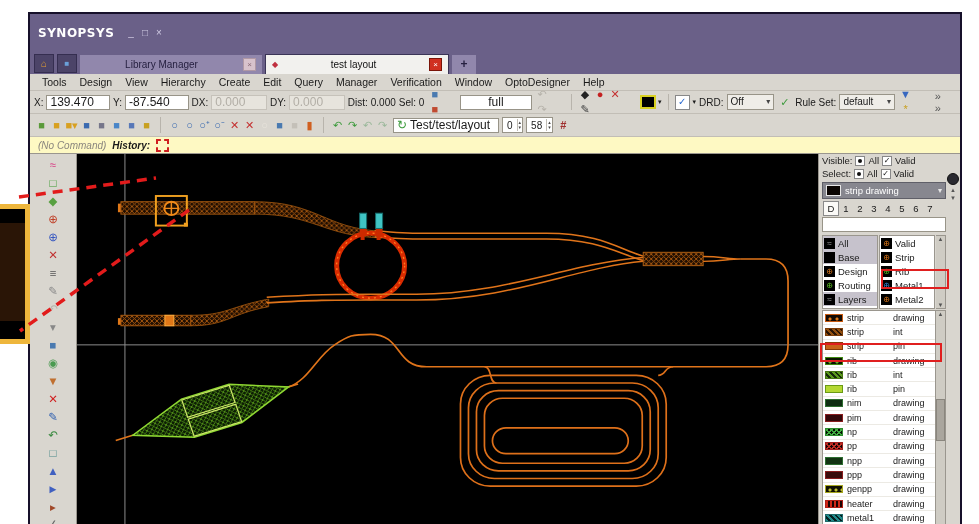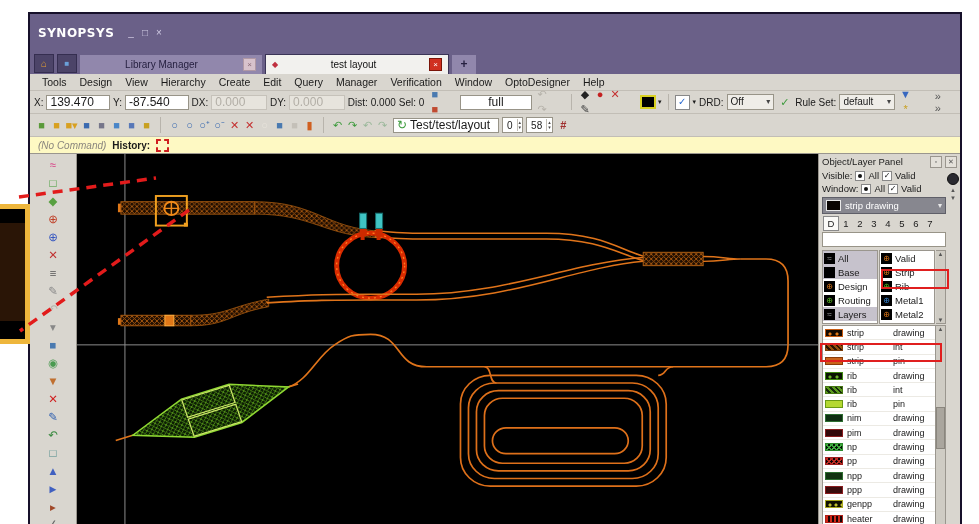--- a/index.html
+++ b/index.html
@@ -48,21 +48,21 @@
           line-height:12px;text-align:center;}
   .spin{display:inline-flex;align-items:center;border:1px solid #989488;background:#fff;height:14px;}
   .spin .v{padding:0 4px;font-size:10px;}
   .spin .ar{display:flex;flex-direction:column;font-size:5px;line-height:5px;color:#444;
             border-left:1px solid #c0bcb4;padding:1px 1px;}
   .more{color:#555;font-size:11px;letter-spacing:2px;margin-left:4px;}
   
   .cmdbar{height:16px;background:#fef9c3;display:flex;align-items:center;gap:6px;padding:0 8px;
           font-size:10px;flex:none;border-bottom:1px solid #9a968e;}
   .nocmd{font-style:italic;color:#8a867e;}
-  .hist{font-weight:bold;}
+  .hist{font-weight:bold;font-style:italic;}
   .histico{width:9px;height:9px;border:2px dashed #d02020;}
   
   .main{flex:1;display:flex;min-height:0;}
   .lrail{width:46px;flex:none;background:#d9d6cf;border-right:1px solid #9a968e;display:flex;
          flex-direction:column;align-items:center;padding-top:3px;gap:2px;overflow:hidden;}
   .lrail .tico{width:16px;height:16px;font-size:11.5px;line-height:16px;}
   .canvas{flex:1;background:#000;position:relative;min-width:0;}
   .canvas svg{position:absolute;inset:0;width:100%;height:100%;}
   
   .panel{width:141px;flex:none;background:#d9d6cf;border-left:1px solid #9a968e;display:flex;
@@ -340,36 +340,31 @@
         <g>
           <rect x="79" y="44" width="31" height="31" fill="none" stroke="#f0a020" stroke-width="2"></rect>
           <rect x="107" y="72" width="4" height="4" fill="#f0a020"></rect>
           <circle cx="94.5" cy="57" r="7" fill="#1a0d02" stroke="#f08a1a" stroke-width="2"></circle>
           <path d="M87.5,57 H101.5 M94.5,50 V64" stroke="#f08a1a" stroke-width="1.5"></path>
         </g>
       </svg>
     </div>
 
     <div class="panel">
-      <div class="phead">
-        <span class="t">Object/Layer Panel</span>
-        <span class="pbtn">▫</span>
-        <span class="pbtn">✕</span>
-      </div>
       <div class="prow">
         <span>Visible:</span>
         <span class="radio">
             <i></i>
           </span>
         <span>All</span>
         <span class="chk">✓</span>
         <span>Valid</span>
       </div>
       <div class="prow">
-        <span>Window:</span>
+        <span>Select:</span>
         <span class="radio">
             <i></i>
           </span>
         <span>All</span>
         <span class="chk">✓</span>
         <span>Valid</span>
       </div>
       <div class="lppcombo">
         <span class="sw"></span>
         <span>strip drawing</span>

